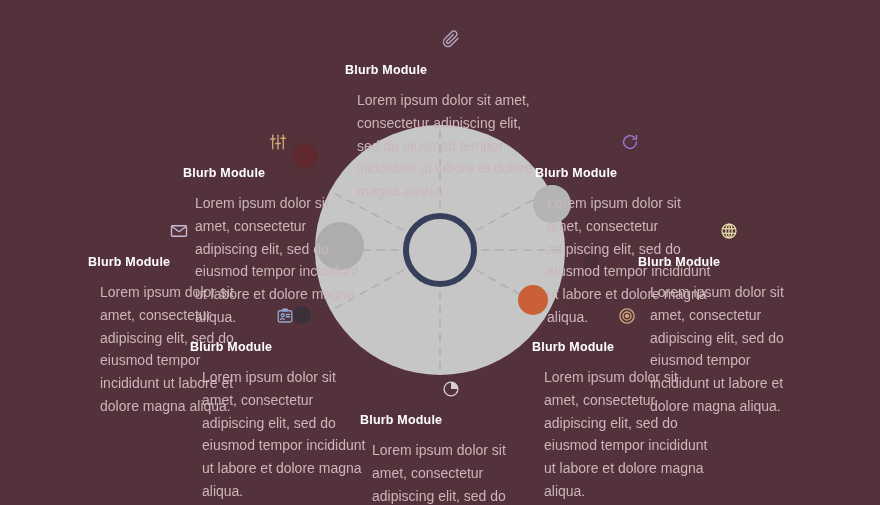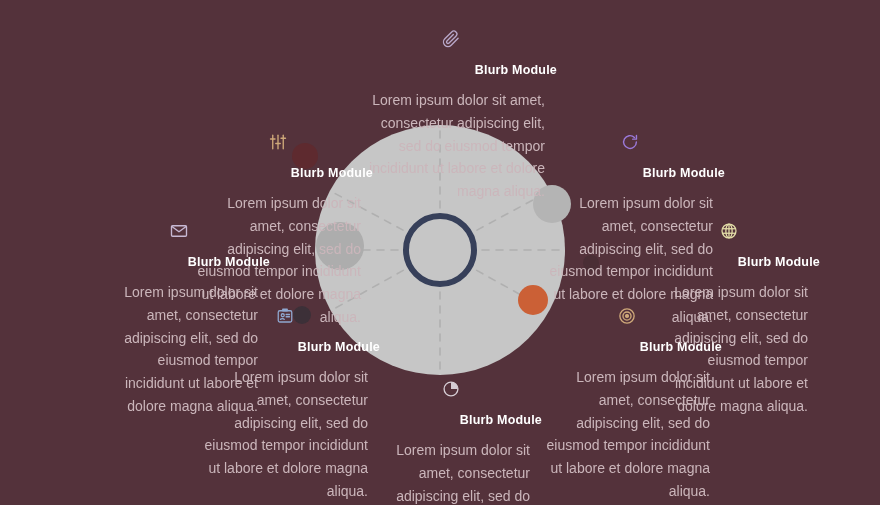--- a/index.html
+++ b/index.html
@@ -42,21 +42,21 @@
   .blurb h3{
     margin:0 0 7px 0;
     font-size:12.5px;font-weight:bold;color:#ffffff;
     letter-spacing:.2px;
   }
   .blurb p{
     margin:12px;
     font-size:14px;line-height:1.63;
     color:#cbb6bb;
   }
-  .ta-c{text-align:right;}
+  .ta-c{text-align:left;}
 
   .b-top      {left:345px;top:30px; width:212px;}
   .b-upleft   {left:183px;top:133px;width:190px;}
   .b-left     {left:88px; top:222px;width:182px;}
   .b-lowleft  {left:190px;top:307px;width:190px;}
   .b-bottom   {left:360px;top:380px;width:182px;}
   .b-lowright {left:532px;top:307px;width:190px;}
   .b-right    {left:638px;top:222px;width:182px;}
   .b-upright  {left:535px;top:133px;width:190px;}
 </style>

